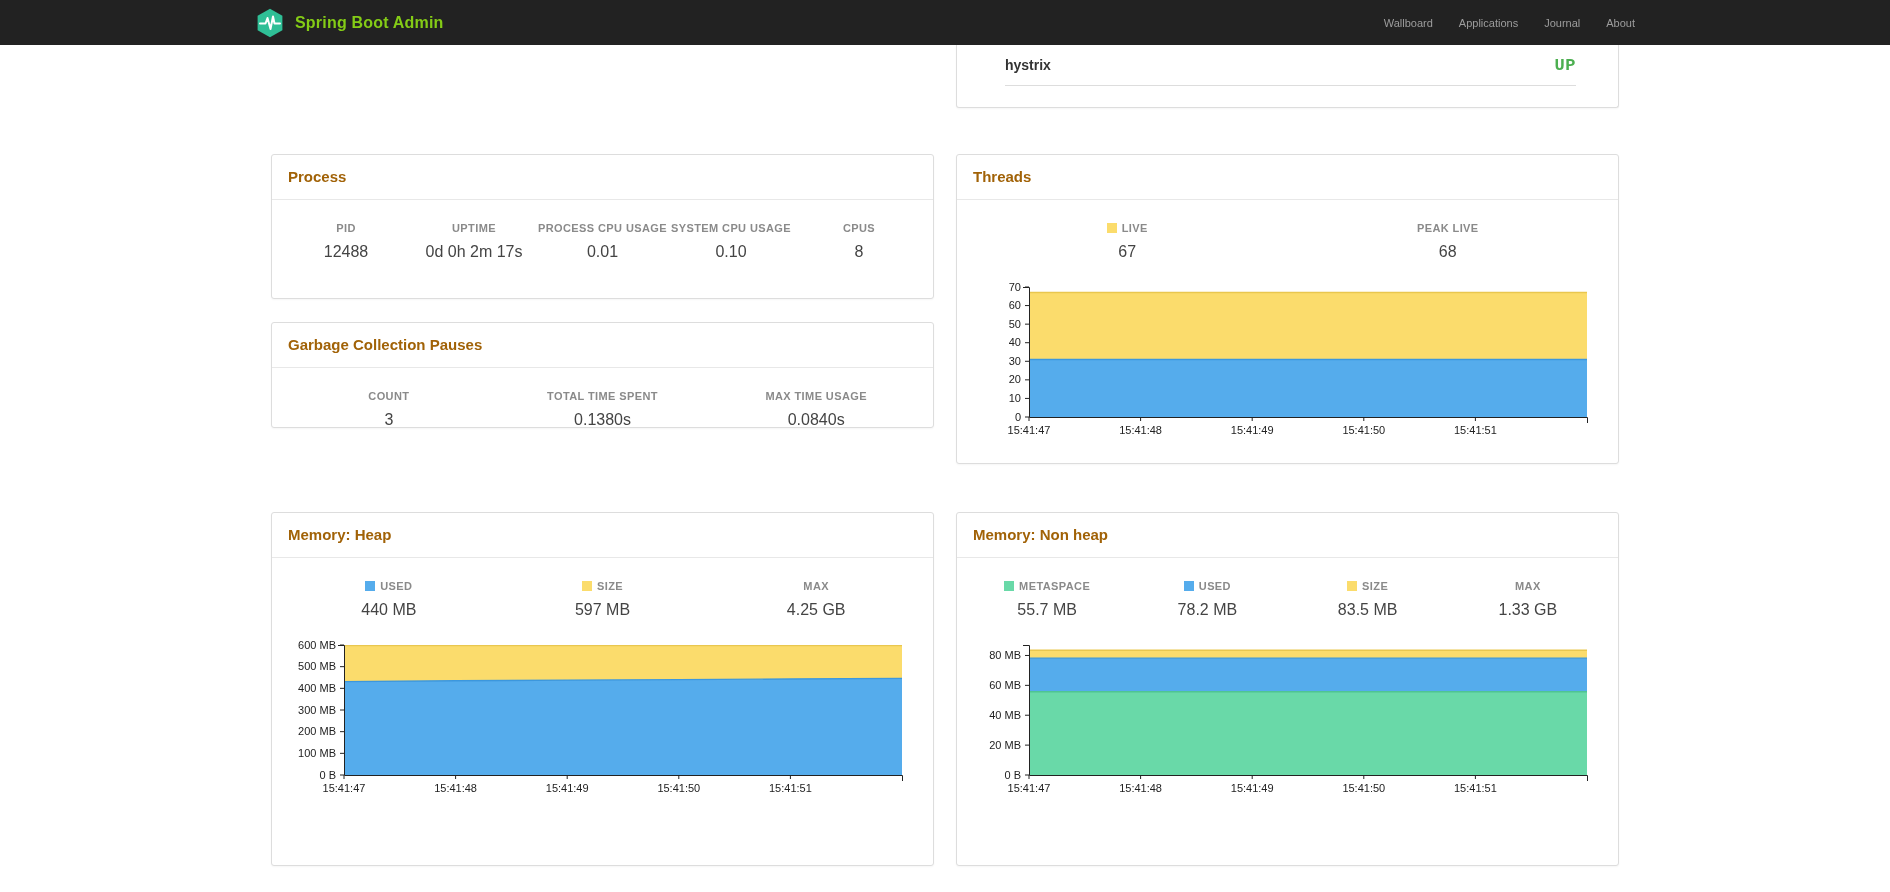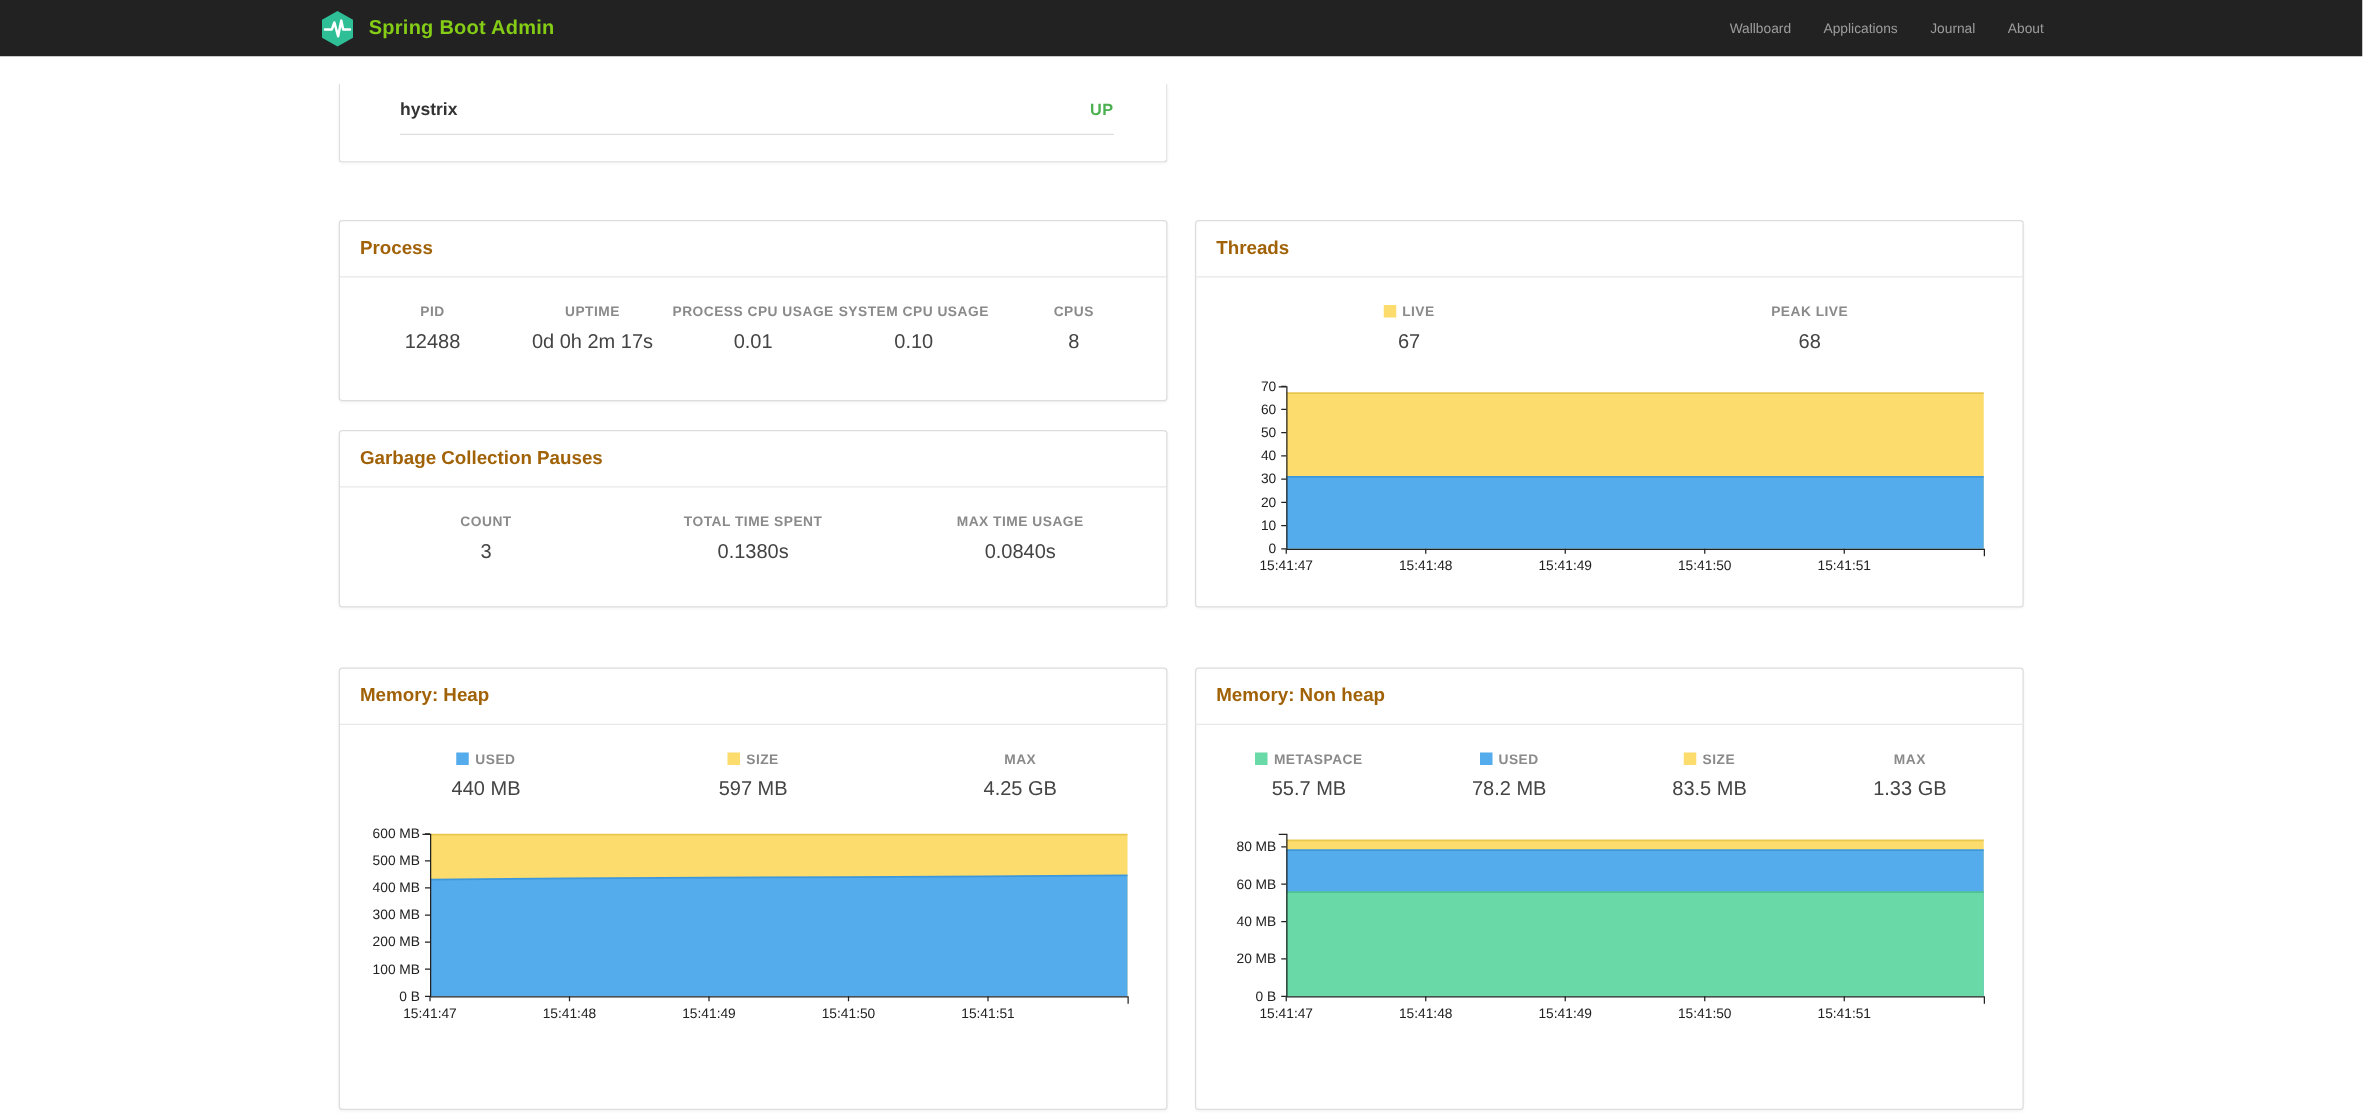--- a/index.html
+++ b/index.html
@@ -33,21 +33,21 @@
     font-size: 11px;
     text-decoration: none;
     margin-left: 26px;
     cursor: pointer;
   }
 
   
   .container { width: 1348px; margin: 0 auto; }
   .grid { display: flex; gap: 22px; }
   .col { width: 663px; flex: none; }
-  .row0 { margin-bottom: 46px; flex-direction: column; }
+  .row0 { margin-bottom: 46px; }
   .row1 { margin-bottom: 48px; }
 
   
   .card {
     background: #fff;
     border: 1px solid #ddd;
     border-radius: 3px;
     box-shadow: 0 1px 2px rgba(0,0,0,.04);
     overflow: hidden;
   }
@@ -62,21 +62,21 @@
   .card-partial { border-top: none; border-radius: 0 0 3px 3px; height: 63px; }
   .app-row {
     margin: 0 42px 0 48px;
     height: 41px;
     display: flex;
     align-items: center;
     justify-content: space-between;
     border-bottom: 1px solid #ddd;
   }
   .app-name { font-size: 14px; font-weight: 600; color: #333; cursor: pointer; }
-  .status-badge { font-size: 13px; font-weight: bold; letter-spacing: .5px; }
+  .status-badge { font-size: 17px; font-weight: bold; letter-spacing: .5px; font-family: Liberation Mono, monospace; }
 
   
   .metrics { display: flex; padding: 22px 10px 0 10px; text-align: center; }
   .metric { flex: 1; }
   .metric-label {
     font-size: 11px;
     color: #8a8a8a;
     letter-spacing: .4px;
     margin-bottom: 9px;
     white-space: nowrap;
@@ -92,21 +92,21 @@
 
   
   .chart-svg { display: block; margin: 18px auto 0 auto; }
   .chart-svg text {
     font-family: "Liberation Sans", "DejaVu Sans", sans-serif;
     font-size: 11px;
     fill: #222;
   }
 
   .h145 { height: 145px; margin-bottom: 23px; }
-  .h142 { height: 142px; }
+  .h142 { height: 106px; }
   .h310 { height: 310px; }
   .h311 { height: 354px; }
 </style>
 </head>
 <body>
 
 <nav class="navbar">
   <div class="nav-inner">
     <a class="brand">
       <svg class="logo" viewBox="0 0 30 30">

